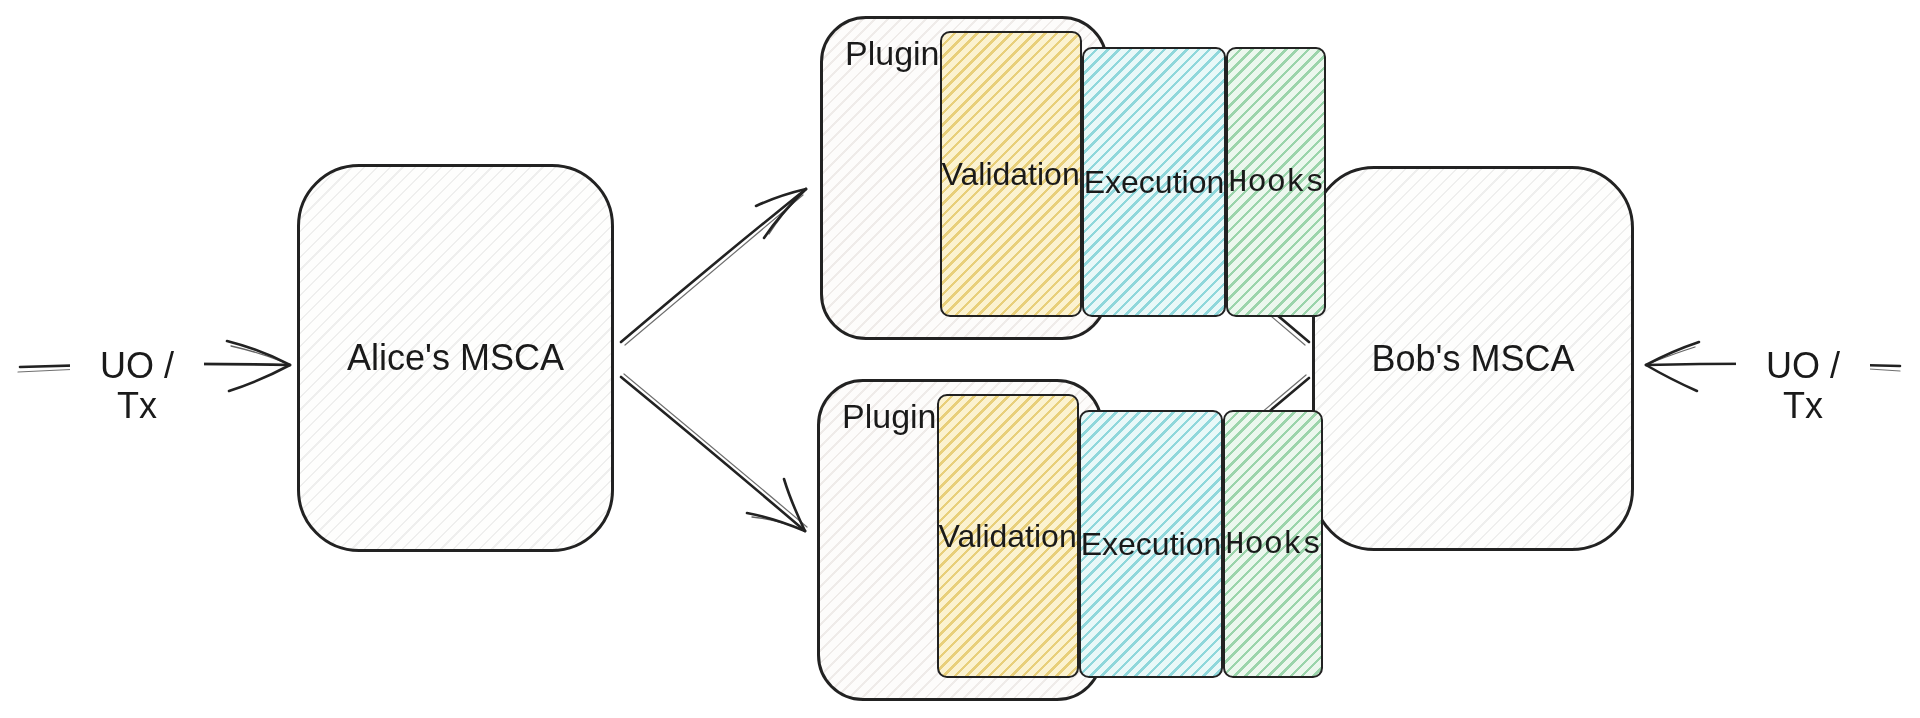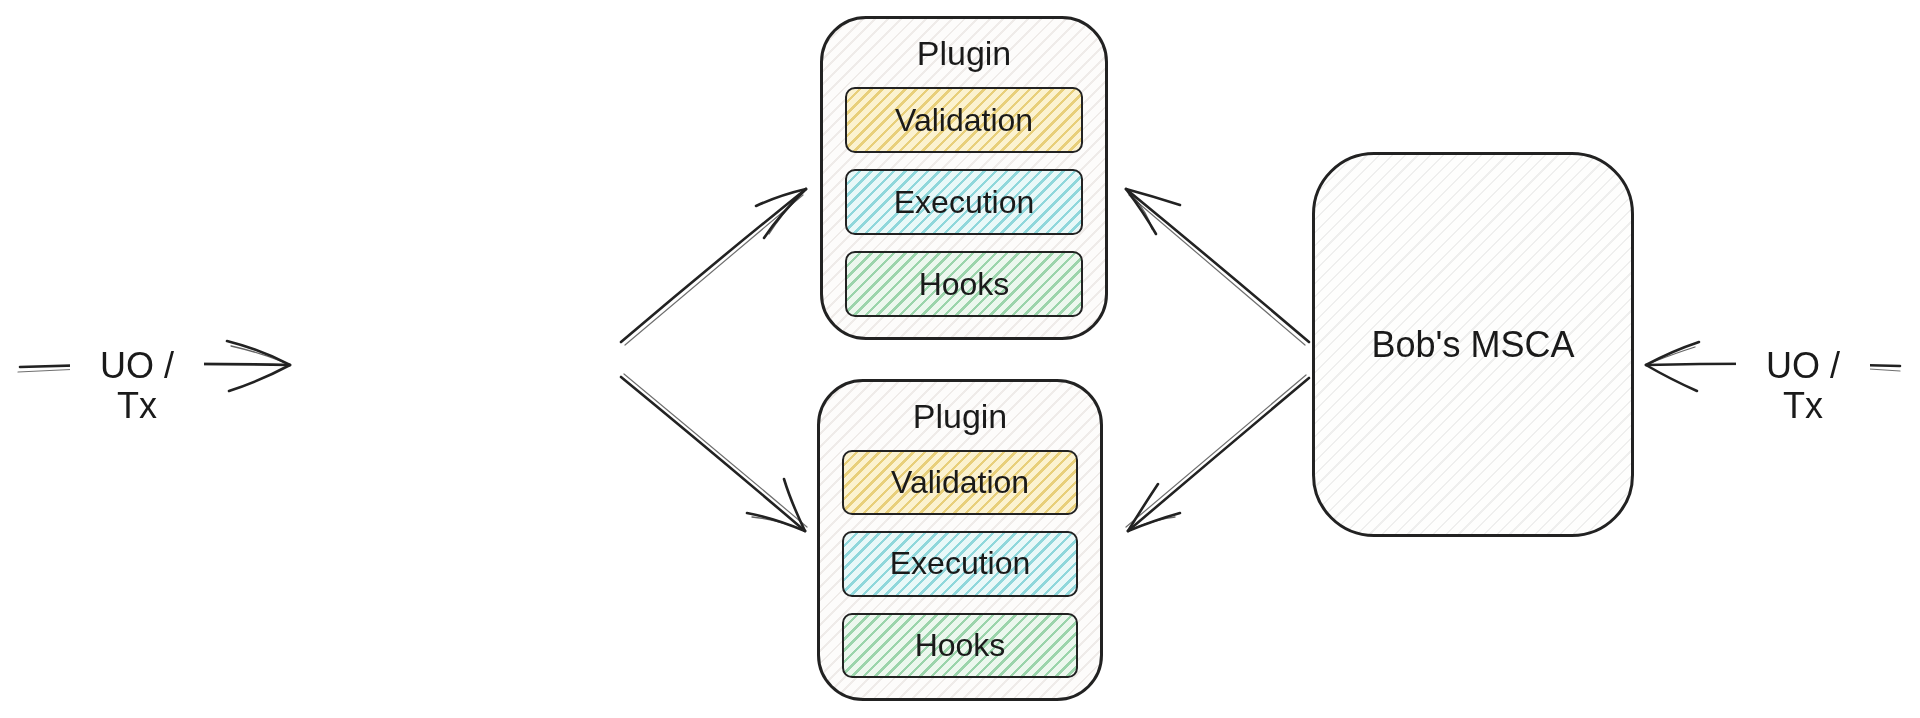--- a/index.html
+++ b/index.html
@@ -21,21 +21,21 @@
   .msca{
     border-radius:62px;
     background-color:#fefefd;
     background-image:repeating-linear-gradient(135deg, rgba(130,130,130,0.12) 0 1.6px, transparent 1.6px 9px);
     font-size:36px;
   }
   .plugin{
     border-radius:46px;
     background-color:#fdfcfb;
     background-image:repeating-linear-gradient(135deg, rgba(155,135,125,0.14) 0 2px, transparent 2px 9px);
-    display:flex;flex-direction:column;align-items:stretch;justify-content:flex-start;
+    display:flex;flex-direction:row;align-items:stretch;justify-content:flex-start;
     padding:12px 22px 20px 22px;
   }
   .plugin-title{
     text-align:center;font-size:34px;line-height:44px;margin-bottom:12px;flex:0 0 auto;
   }
   .component{
     flex:1 1 0;display:flex;align-items:center;justify-content:center;
     border:2.5px solid var(--stroke,#222);border-radius:10px;box-sizing:border-box;
     font-size:32px;margin-top:0;
   }
@@ -44,20 +44,21 @@
     background-color:var(--validation_bg,#fbf2d0);
     background-image:repeating-linear-gradient(135deg, var(--validation_stripe,#e8cf7a) 0 2.5px, transparent 2.5px 8px);
   }
   .comp-execution{
     background-color:var(--execution_bg,#e9f8f8);
     background-image:repeating-linear-gradient(135deg, var(--execution_stripe,#8fd7db) 0 2.5px, transparent 2.5px 8px);
   }
   .comp-hooks{
     background-color:var(--hooks_bg,#ecf7ee);
     background-image:repeating-linear-gradient(135deg, var(--hooks_stripe,#9bd4ab) 0 2.5px, transparent 2.5px 8px);
+    font-family:Liberation Mono, monospace;
   }
   .io-label{
     position:absolute;z-index:3;background:#ffffff;padding:0 6px;
     font-size:36px;line-height:40px;text-align:center;
   }
 </style>
 </head>
 <body>
 
 <div class="canvas">
@@ -110,22 +111,25 @@
       <path class="wing" d="M 1128 531 Q 1155 520 1180 513"></path>
       <path class="wing-double" d="M 1137 527 Q 1158 519 1175 517"></path>
       <path class="wing" d="M 1128 531 Q 1144 505 1158 484"></path>
     </g>
   </svg>
 
   <div class="io-label" style="left:70px;top:346px;width:122px;">UO / Tx</div>
 
   <div class="io-label" style="left:1736px;top:346px;width:122px;">UO / Tx</div>
 
+  <div class="node msca" style="left:297px;top:164px;width:317px;height:388px;">
+    <span>Alice's MSCA</span>
+  </div>
 
-  <div class="node msca" style="left:1312px;top:152px;width:322px;height:385px;">
+  <div class="node msca" style="left:1312px;top:166px;width:322px;height:385px;">
     <span>Bob's MSCA</span>
   </div>
 
   <div class="node plugin" style="left:820px;top:16px;width:288px;height:324px;">
     <div class="plugin-title">Plugin</div>
     <div class="component comp-validation">Validation</div>
     <div class="component comp-execution">Execution</div>
     <div class="component comp-hooks">Hooks</div>
   </div>
 

